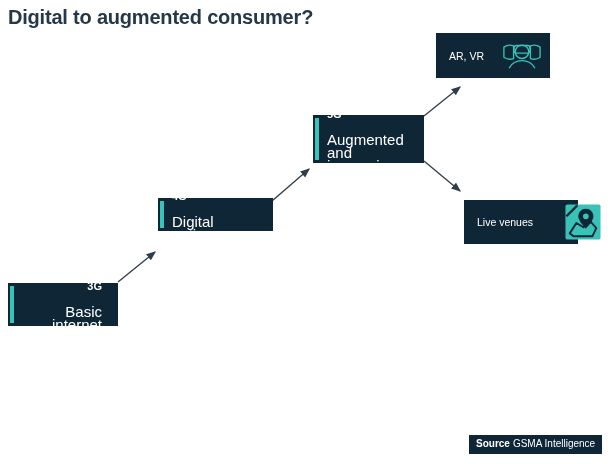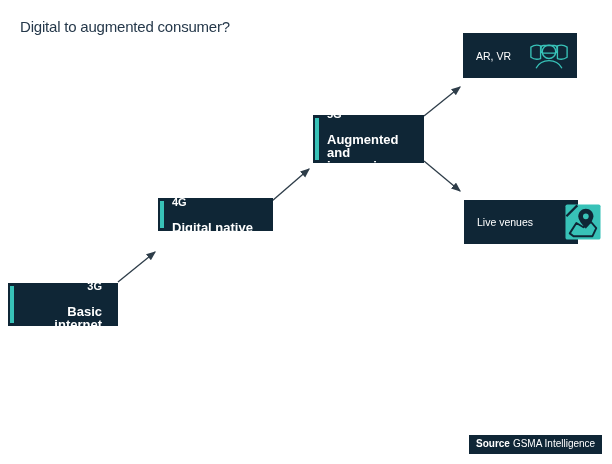--- a/index.html
+++ b/index.html
@@ -4,46 +4,46 @@
 <style>
   html,body{margin:0;padding:0;background:#ffffff;}
   .canvas{
     position:relative;
     width:612px;height:464px;
     background:#ffffff;
     font-family:"Liberation Sans", sans-serif;
     overflow:hidden;
   }
   .title{
-    position:absolute;left:8px;top:6px;margin:12px;
-    font-size:15px;font-weight:normal;color:#25384a;
+    position:absolute;left:8px;top:6px;margin:0;
+    font-size:20px;font-weight:bold;color:#25384a;
     letter-spacing:-0.2px;
   }
   .arrows{position:absolute;left:0;top:0;pointer-events:none;}
   .stage{
     position:absolute;
     background:#0f2636;color:#ffffff;
     display:flex;align-items:center;
   }
   .accent{
     position:absolute;left:2px;top:3px;bottom:3px;width:4px;
     background:#38c2b8;
   }
   .stage-text{padding-left:14px;padding-right:16px;}
   .stage-label{font-size:11px;font-weight:bold;line-height:14px;}
-  .stage-sublabel{font-size:13px;font-weight:bold;line-height:13px;margin-top:12px;}
+  .stage-sublabel{font-size:15px;font-weight:normal;line-height:13px;margin-top:12px;}
   #stage-3g{left:8px;top:283px;width:110px;height:43px;text-align:right;}
   #stage-4g{left:158px;top:198px;width:115px;height:33px;}
   #stage-5g{left:313px;top:115px;width:111px;height:48px;}
   .outcome{
     position:absolute;
     background:#0f2636;color:#ffffff;
     display:flex;align-items:center;justify-content:space-between;
   }
-  #outcome-arvr{left:463px;top:33px;width:114px;height:45px;}
+  #outcome-arvr{left:436px;top:33px;width:114px;height:45px;}
   #outcome-live{left:464px;top:200px;width:114px;height:44px;gap:32px;}
   .outcome-label{font-size:10.5px;padding-left:13px;white-space:nowrap;}
   .outcome-icon{flex:0 0 auto;}
   #outcome-arvr .outcome-icon{margin-right:7px;}
   #outcome-live .outcome-icon{margin-right:8px;}
   .source{
     position:absolute;left:469px;top:435px;
     background:#0f2636;color:#ffffff;
     font-size:10px;line-height:12px;
     padding:3px 7px 4px 7px;

